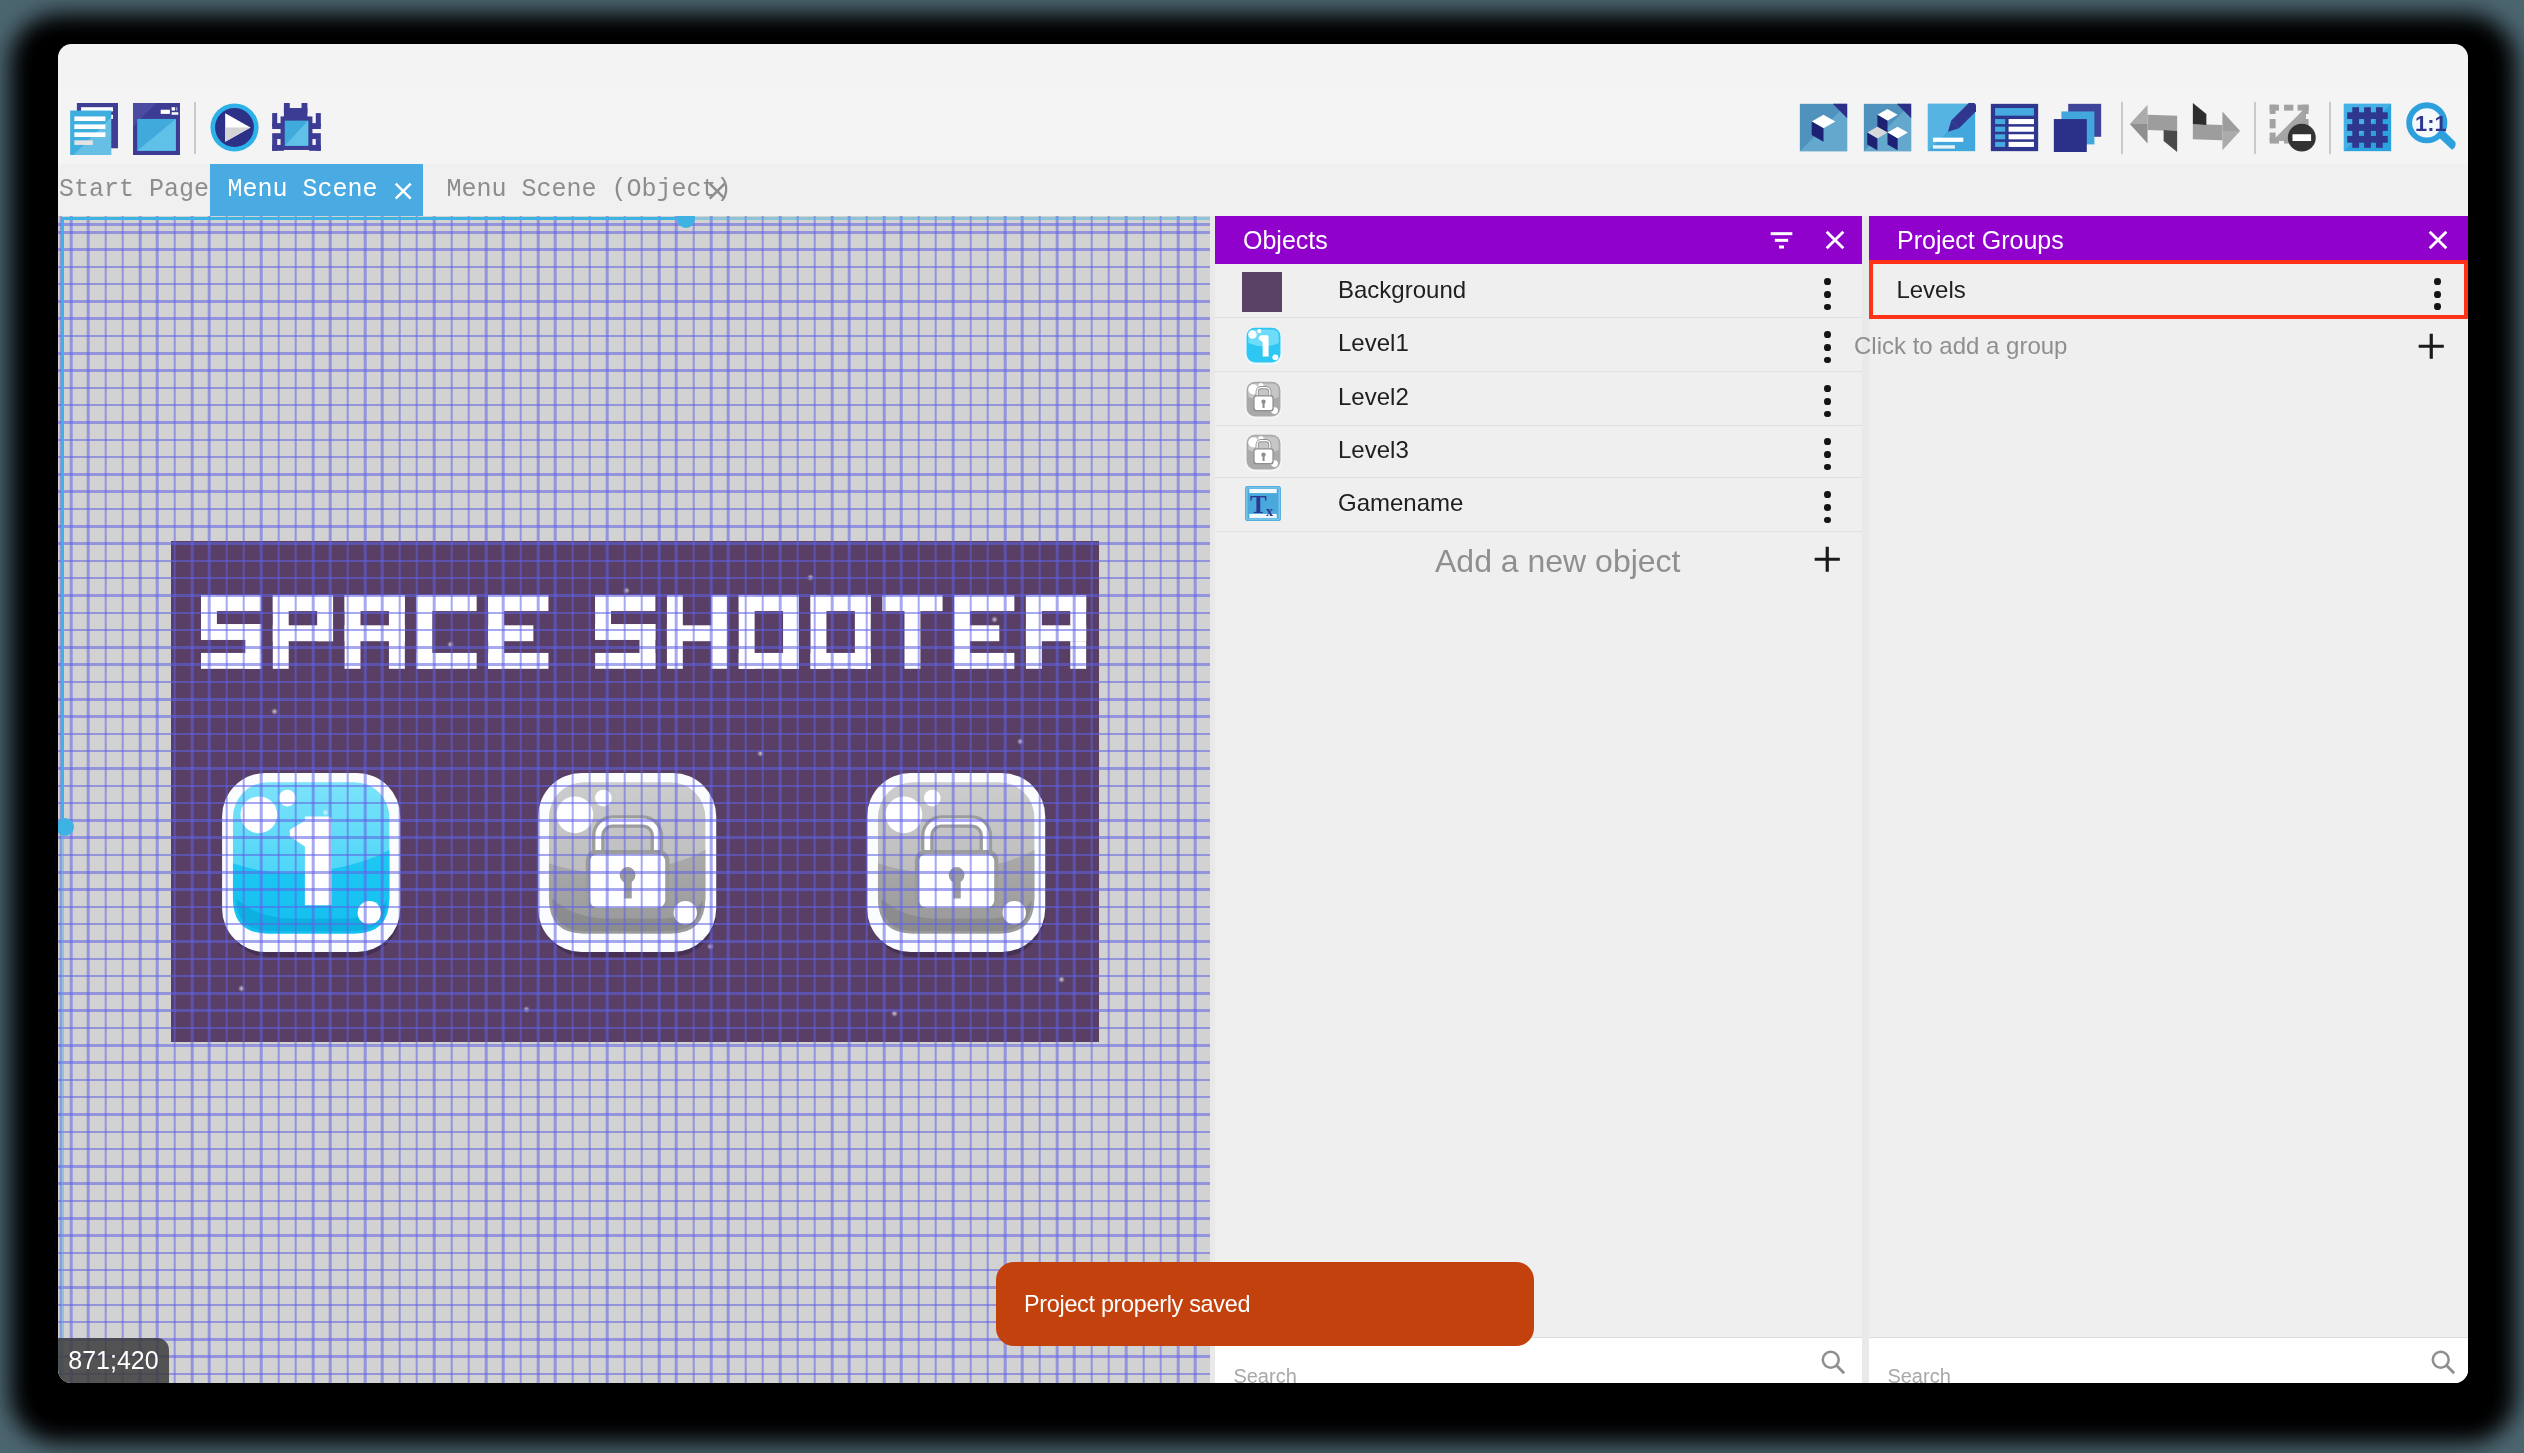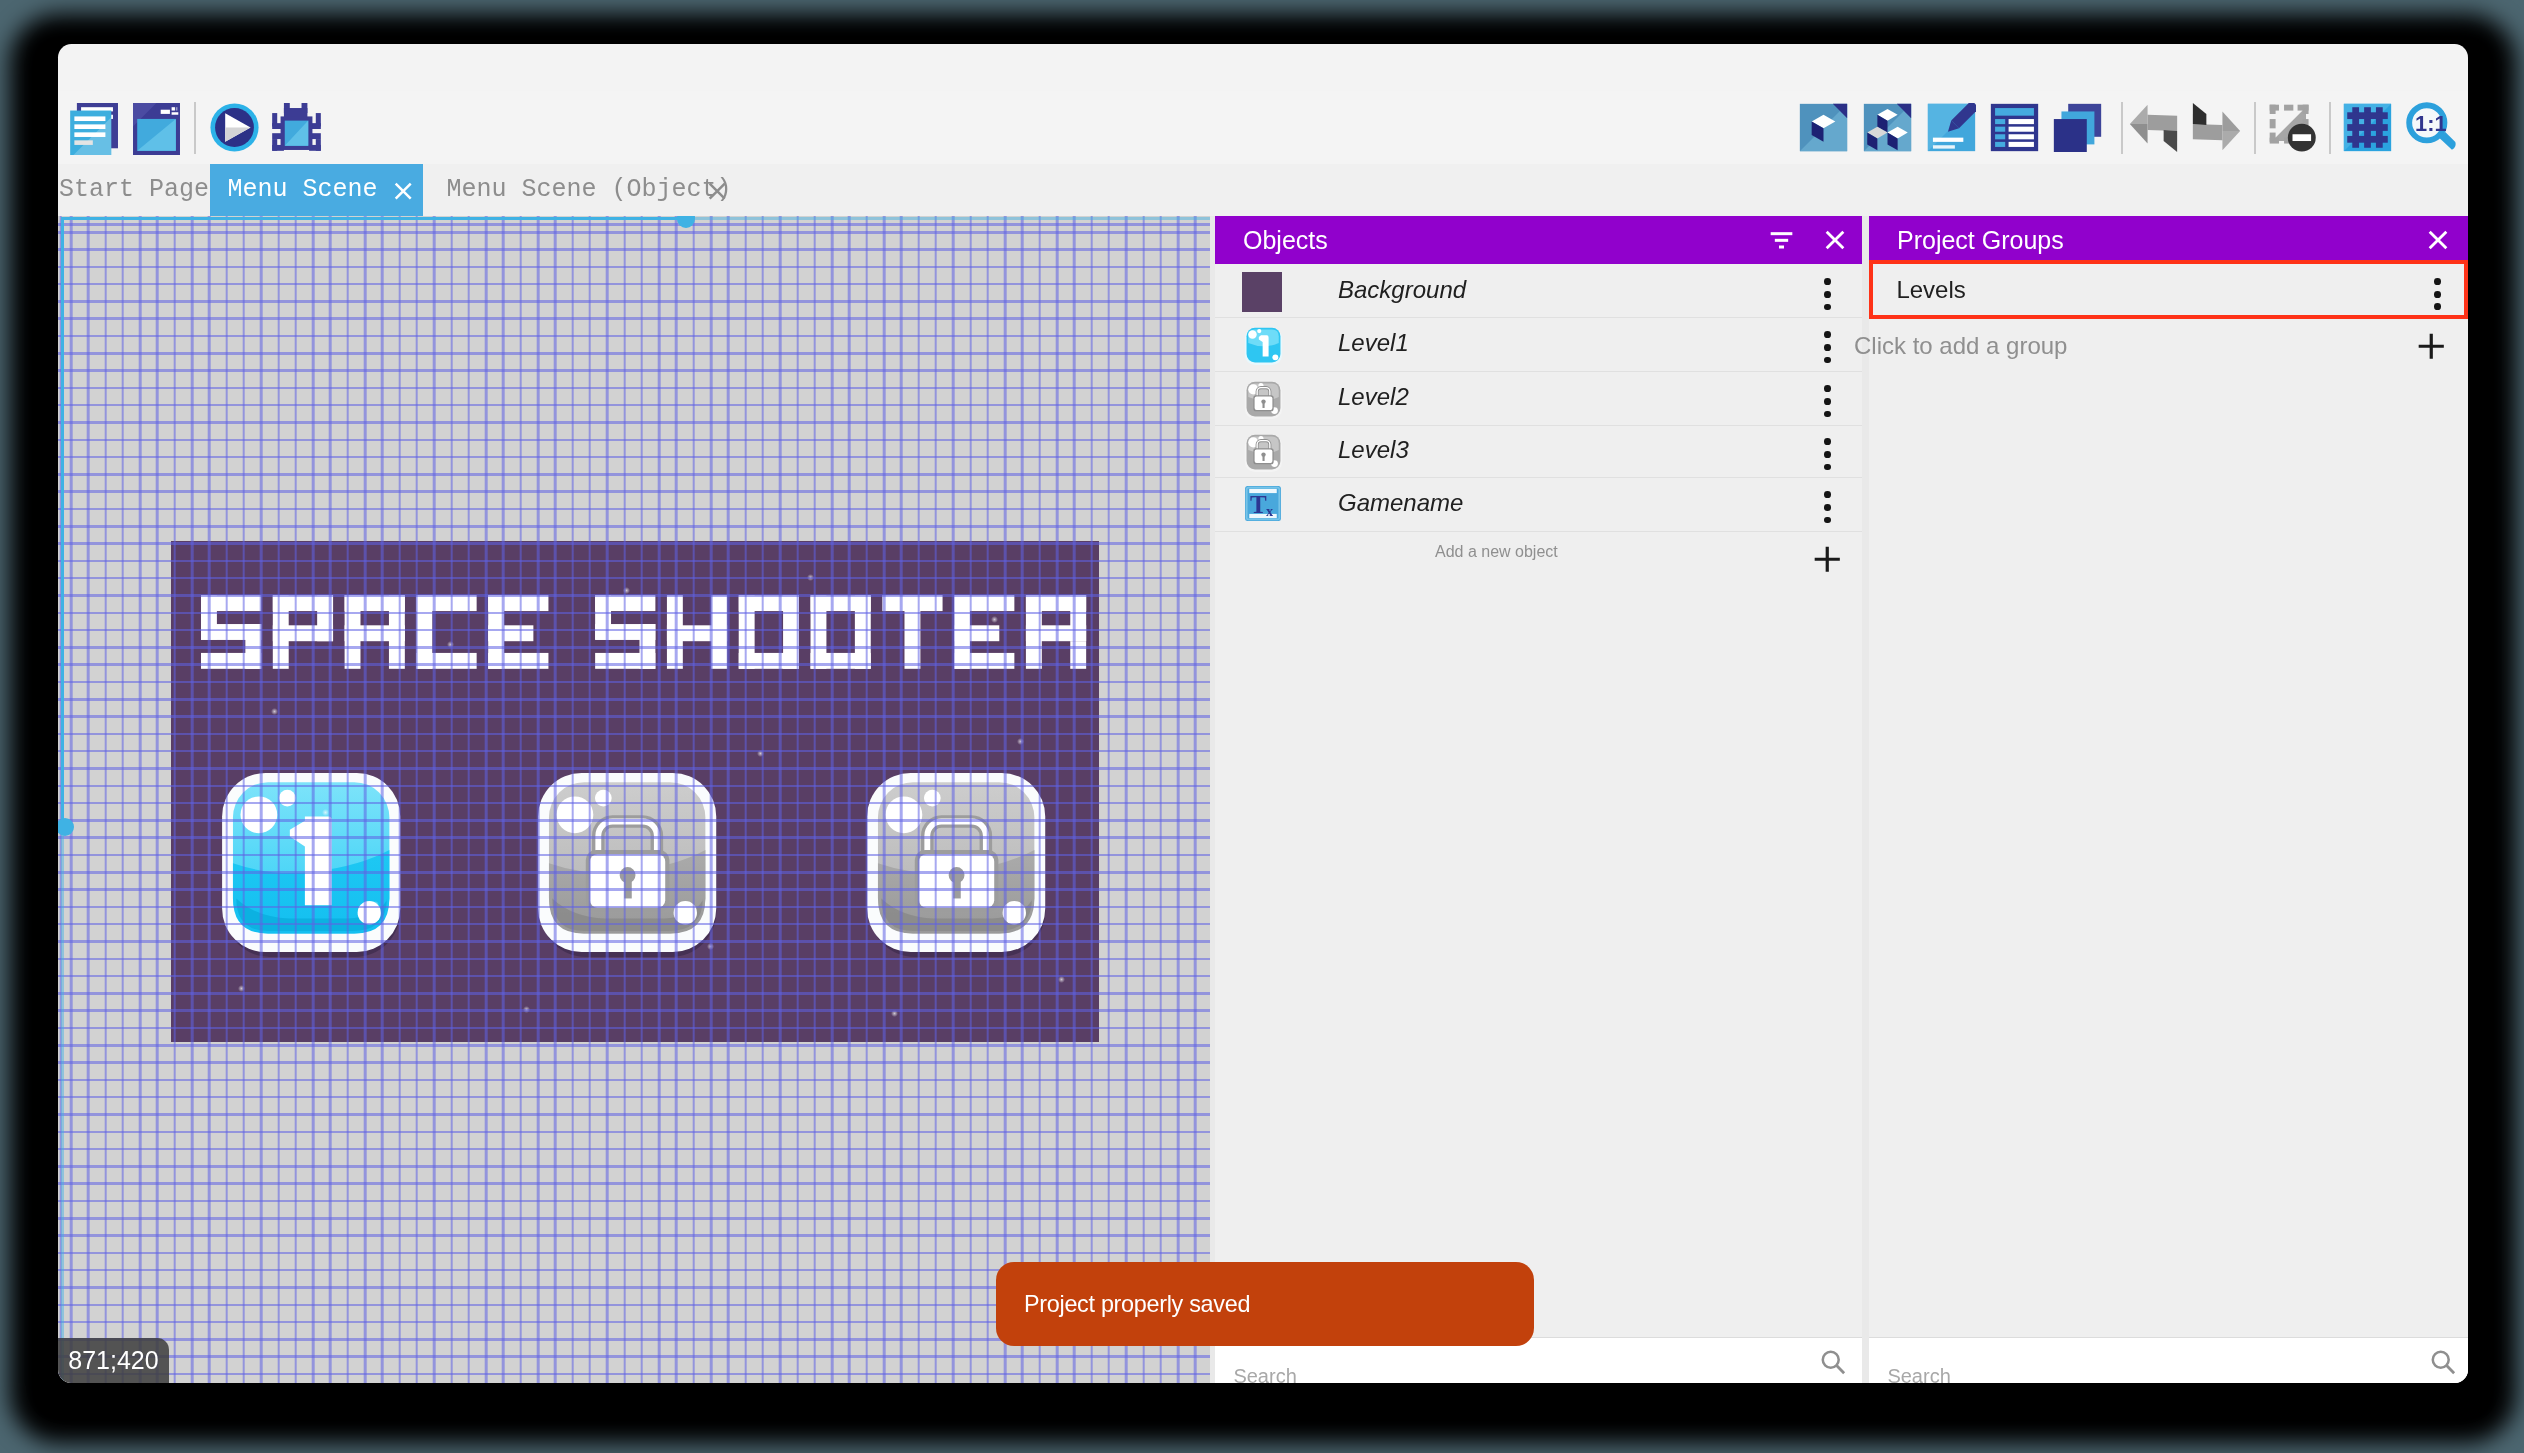--- a/index.html
+++ b/index.html
@@ -38,21 +38,21 @@
   .panel { top:172px; height:1167px; background:#efefef; }
   #panel1 { left:1157px; width:647px; }
   #panel2 { left:1811px; width:599px; }
   #pborder1 { left:1152px; top:172px; width:5px; height:1167px; background:#e9e9e9; }
   #pborder2 { left:1804px; top:172px; width:6.7px; height:1167px; background:#e9e9e9; }
 
   .phead { position:absolute; left:0; top:0; width:100%; height:48px; background:#9101cc; color:#fff; }
   .phead .ptitle { position:absolute; left:28px; top:0; height:48px; line-height:48px; font-size:25px; }
 
   .prow { position:absolute; left:0; width:100%; border-bottom:1.7px solid #e0e0e0; }
-  .rowlabel { position:absolute; left:123px; font-size:24px; color:#202020;font-style:italic; }
+  .rowlabel { position:absolute; left:123px; font-size:24px; color:#202020; }
   .dots { position:absolute; }
   .dot { width:6.7px; height:6.7px; border-radius:50%; background:#151515; margin:5.9px auto; }
 
   .searchbar { position:absolute; left:0; bottom:0; width:100%; height:46px; background:#fff; border-top:1.7px solid #dcdcdc; }
   .searchtxt { position:absolute; left:18.4px; top:16px; height:44px; line-height:44px; font-size:20px; color:#a8a8a8; }
 
   #toast { left:938px; top:1218px; width:538px; height:84px; background:#c2410c; border-radius:18px; z-index:40; }
   #toast span { position:absolute; left:28px; top:0; height:84px; line-height:84px; color:#fff; font-size:23.4px; font-weight:400; letter-spacing:-0.3px; }
 
   #coord { position:absolute; left:0px; bottom:0px; width:111px; height:45px; background:rgba(62,62,62,0.86);
@@ -488,21 +488,21 @@
         </svg>
       </div>
       <span class="rowlabel" style="top:11px;">Gamename</span>
       <div class="dots" style="left:609px;top:7.5px;">
           <div class="dot"></div>
           <div class="dot"></div>
           <div class="dot"></div>
         </div>
     </div>
     <div class="prow" style="top:316px;height:53px;border-bottom:none;">
-      <span style="position:absolute;left:220px;top:11px;font-size:16px;color:#8f8f8f;">Add a new object</span>
+      <span style="position:absolute;left:220px;top:11px;font-size:32px;color:#8f8f8f;">Add a new object</span>
       <svg style="position:absolute;left:598px;top:12.6px;" width="28.5" height="28.5" viewBox="0 0 34 34">
         <path d="M17 2 V32 M2 17 H32" stroke="#1a1a1a" stroke-width="3.8"></path>
       </svg>
     </div>
     <div class="searchbar">
         <span class="searchtxt">Search</span>
       <svg style="position:absolute;left:604px;top:10px;" width="28.5" height="28.5" viewBox="0 0 34 34">
         <circle cx="14" cy="14" r="9.5" fill="none" stroke="#8f8f8f" stroke-width="3"></circle>
         <path d="M21 21 L30 30" stroke="#8f8f8f" stroke-width="3.4"></path>
       </svg>

